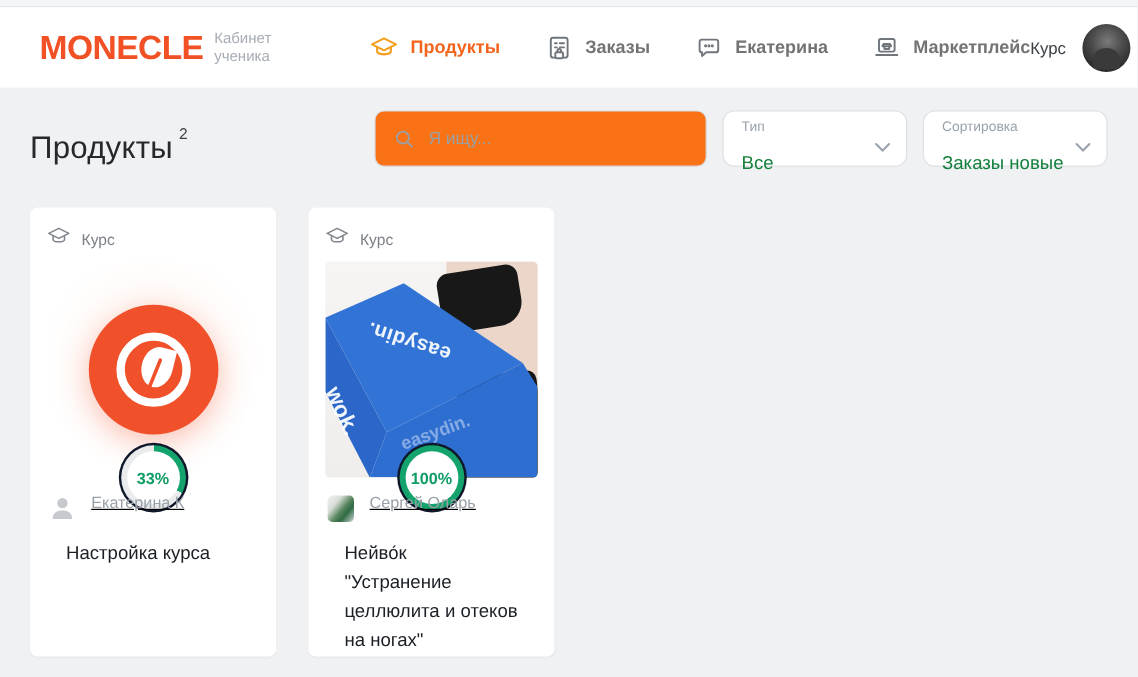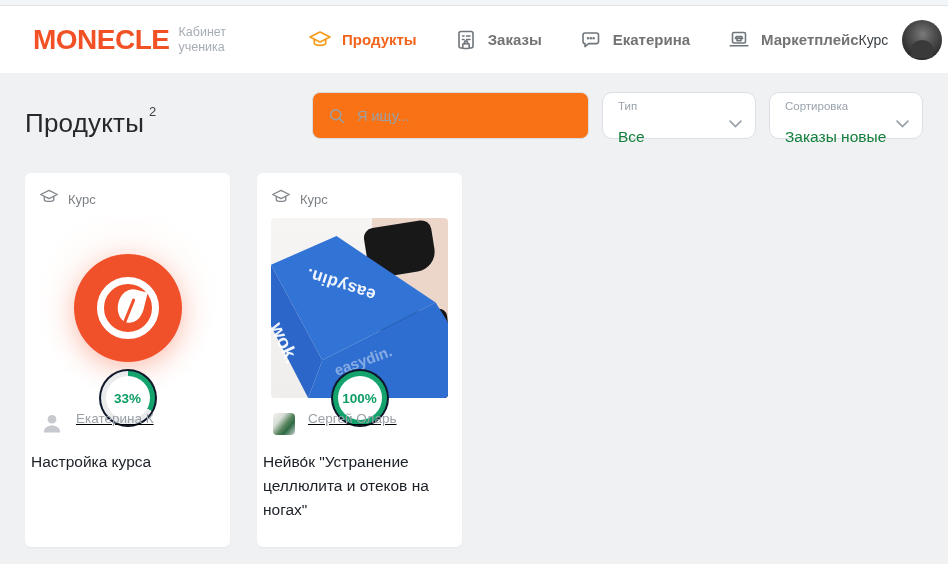--- a/index.html
+++ b/index.html
@@ -85,21 +85,21 @@
               background:conic-gradient(#14a36c calc(var(--p) * 1%), #e9ebed 0); }
   .progress::after { content:""; position:absolute; inset:7px; border-radius:50%; background:#fff; }
   .ptext { position:relative; z-index:2; font-size:13.5px; font-weight:700; color:#0d9d64; }
 
   
   .author { display:flex; align-items:flex-start; gap:11px; padding:0 14px; margin-top:-16px; position:relative; z-index:2;text-decoration:underline; }
   .author .aicon { width:26px; height:26px; display:inline-flex; }
   .author-photo { width:22px; height:22px; border-radius:4px; margin:2px;
                   background:linear-gradient(130deg,#f2f2ef 0%, #d9ded8 30%, #57845d 55%, #2f6b44 70%, #cfd6da 100%); }
   .author-name { font-size:13.5px; color:#9aa0a7; }
-  .card-title { padding:13px 6px 0; font-size:15.5px; color:#1b2026; line-height:1.55; }
+  .card-title { padding:13px 30px 0; font-size:15.5px; color:#1b2026; line-height:1.55; }
 </style>
 </head>
 <body>
 
 <div class="top-strip"></div>
 
 <header class="header">
   <div class="logo-wrap">
     <span class="logo">MONECLE</span>
     <span class="logo-sub">

